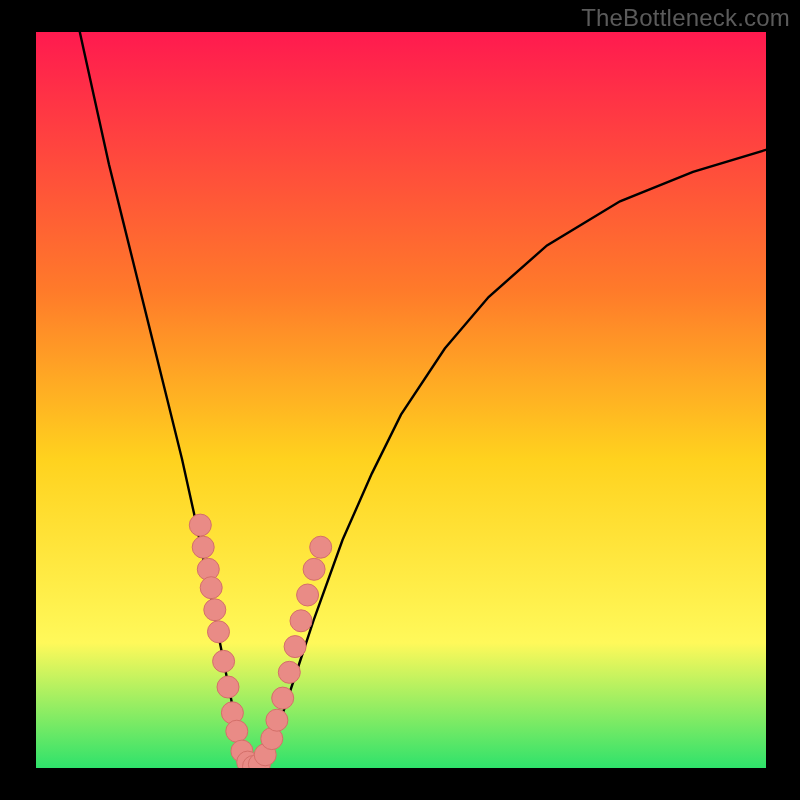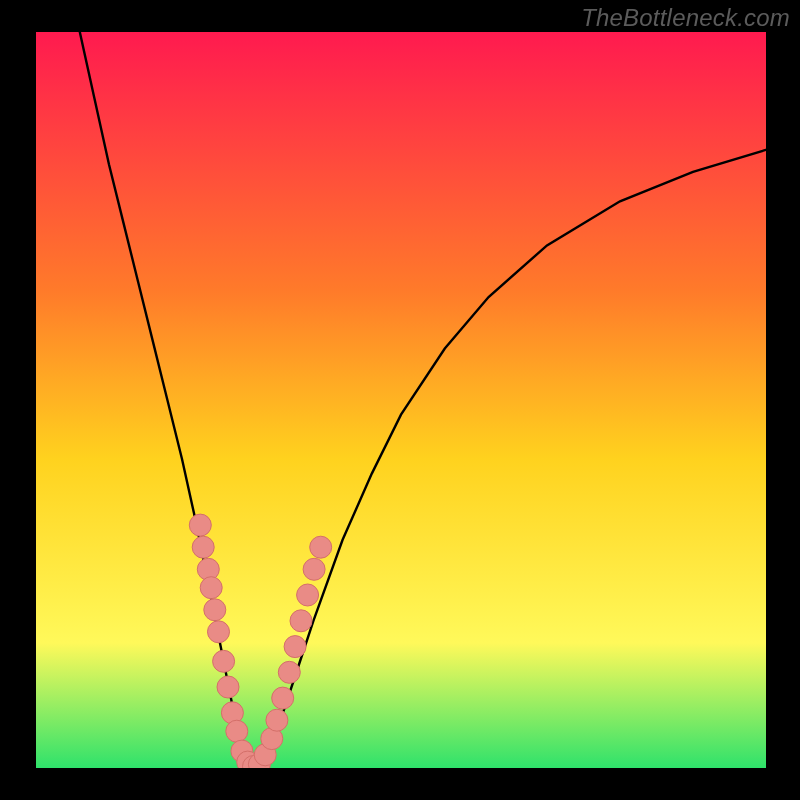--- a/index.html
+++ b/index.html
@@ -9,21 +9,20 @@
     height: 800px;
     background: #000;
     font-family: Arial, Helvetica, sans-serif;
     overflow: hidden;
   }
   .frame {
     position: relative;
     width: 800px;
     height: 800px;
     background: #ffffff;
-    font-style: italic;
   }
   .watermark {
     position: absolute;
     top: 4px;
     right: 10px;
     color: #5b5b5b;
     font-size: 24px;
     font-weight: 500;
     letter-spacing: 0.2px;
     z-index: 5;

